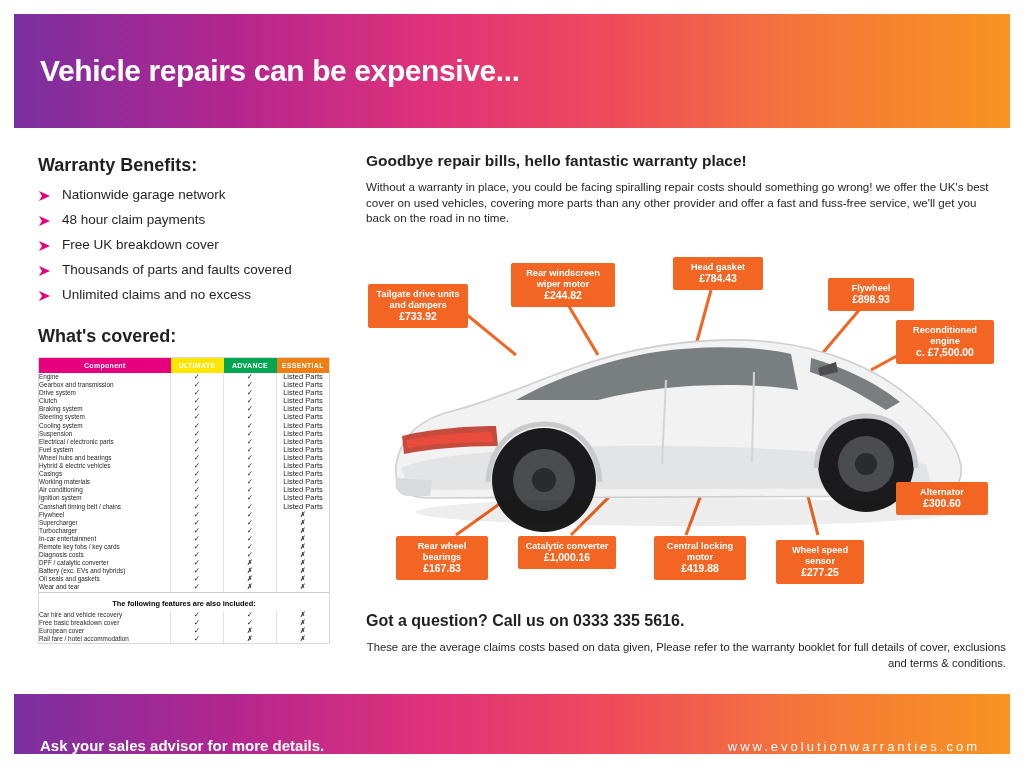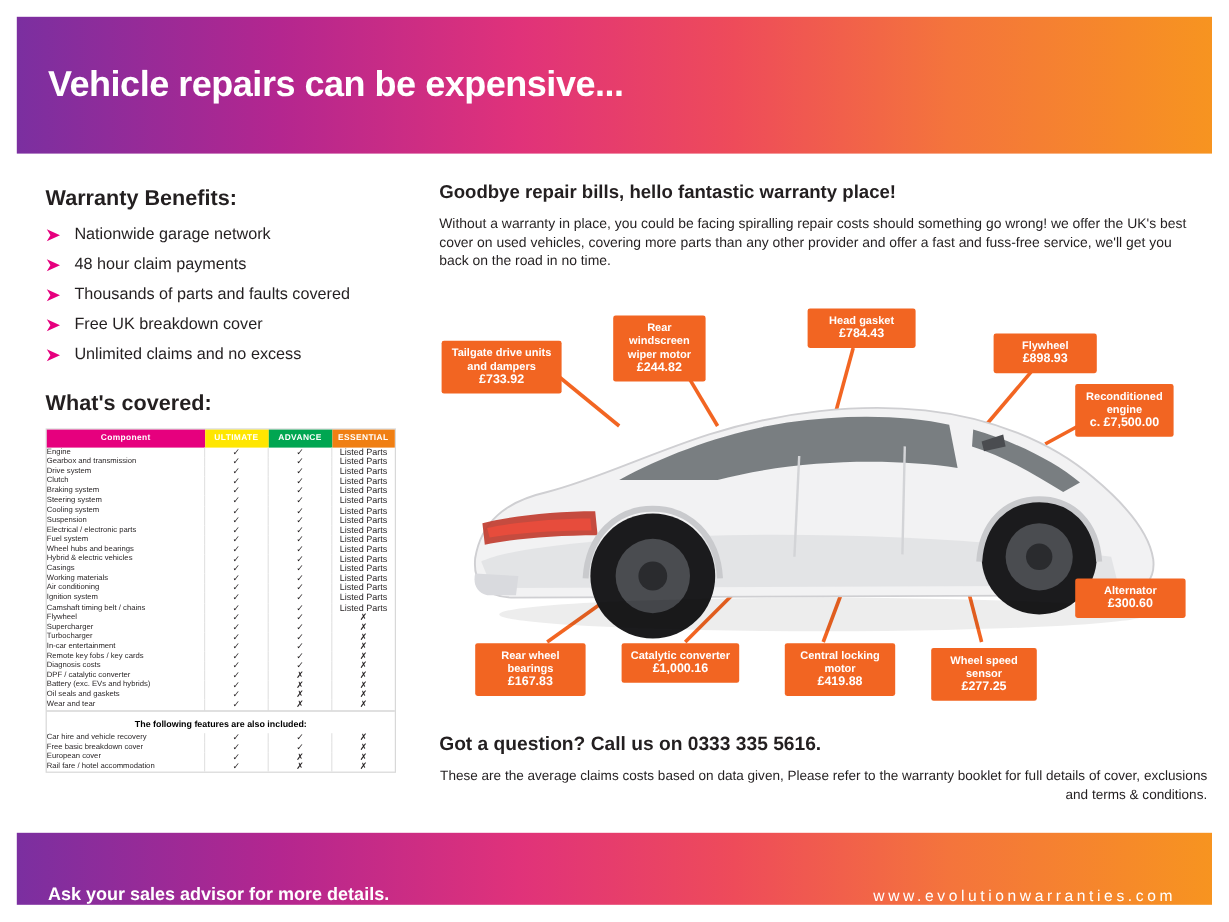--- a/index.html
+++ b/index.html
@@ -124,29 +124,29 @@
           </svg>
       </span>
       <span class="benefit-text">48 hour claim payments</span>
     </div>
     <div class="benefit">
       <span class="chev">
         <svg width="14" height="14" viewBox="0 0 14 14">
             <path d="M1 1 L12 6 L1 11 L4 6 Z" fill="#e6007e"></path>
           </svg>
       </span>
-      <span class="benefit-text">Thousands of parts and faults covered</span>
+      <span class="benefit-text">Free UK breakdown cover</span>
     </div>
     <div class="benefit">
       <span class="chev">
         <svg width="14" height="14" viewBox="0 0 14 14">
             <path d="M1 1 L12 6 L1 11 L4 6 Z" fill="#e6007e"></path>
           </svg>
       </span>
-      <span class="benefit-text">Free UK breakdown cover</span>
+      <span class="benefit-text">Thousands of parts and faults covered</span>
     </div>
     <div class="benefit">
       <span class="chev">
         <svg width="14" height="14" viewBox="0 0 14 14">
             <path d="M1 1 L12 6 L1 11 L4 6 Z" fill="#e6007e"></path>
           </svg>
       </span>
       <span class="benefit-text">Unlimited claims and no excess</span>
     </div>
 
@@ -414,33 +414,33 @@
         <path d="M452 118 L470 112 L472 122 L454 126 Z" fill="#4a4c50"></path>
 
         <ellipse cx="320" cy="262" rx="270" ry="14" fill="#000" opacity="0.07"></ellipse>
       </g>
     </svg>
 
     <div class="callout" style="left:2px;top:34px;width:100px;">
       <span>Tailgate drive units and dampers</span>
       <span class="val">£733.92</span>
     </div>
-    <div class="callout" style="left:145px;top:13px;width:77px;">
+    <div class="callout" style="left:145px;top:13px;width:104px;">
       <span>Rear windscreen wiper motor</span>
       <span class="val">£244.82</span>
     </div>
     <div class="callout" style="left:307px;top:7px;width:90px;">
       <span>Head gasket</span>
       <span class="val">£784.43</span>
     </div>
     <div class="callout" style="left:462px;top:28px;width:86px;">
       <span>Flywheel</span>
       <span class="val">£898.93</span>
     </div>
-    <div class="callout" style="left:530px;top:70px;width:82px;">
+    <div class="callout" style="left:530px;top:70px;width:98px;">
       <span>Reconditioned engine</span>
       <span class="val">c. £7,500.00</span>
     </div>
     <div class="callout" style="left:530px;top:232px;width:92px;">
       <span>Alternator</span>
       <span class="val">£300.60</span>
     </div>
     <div class="callout" style="left:30px;top:286px;width:92px;text-align:center;">
       <span>Rear wheel bearings</span>
       <span class="val">£167.83</span>

